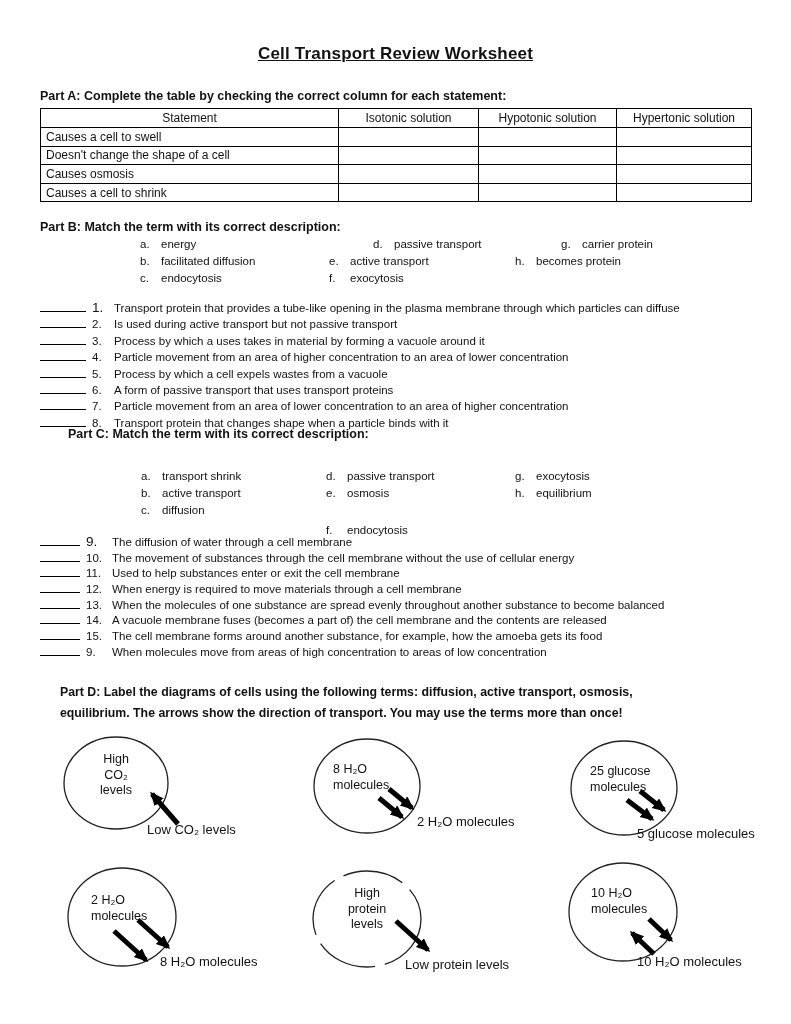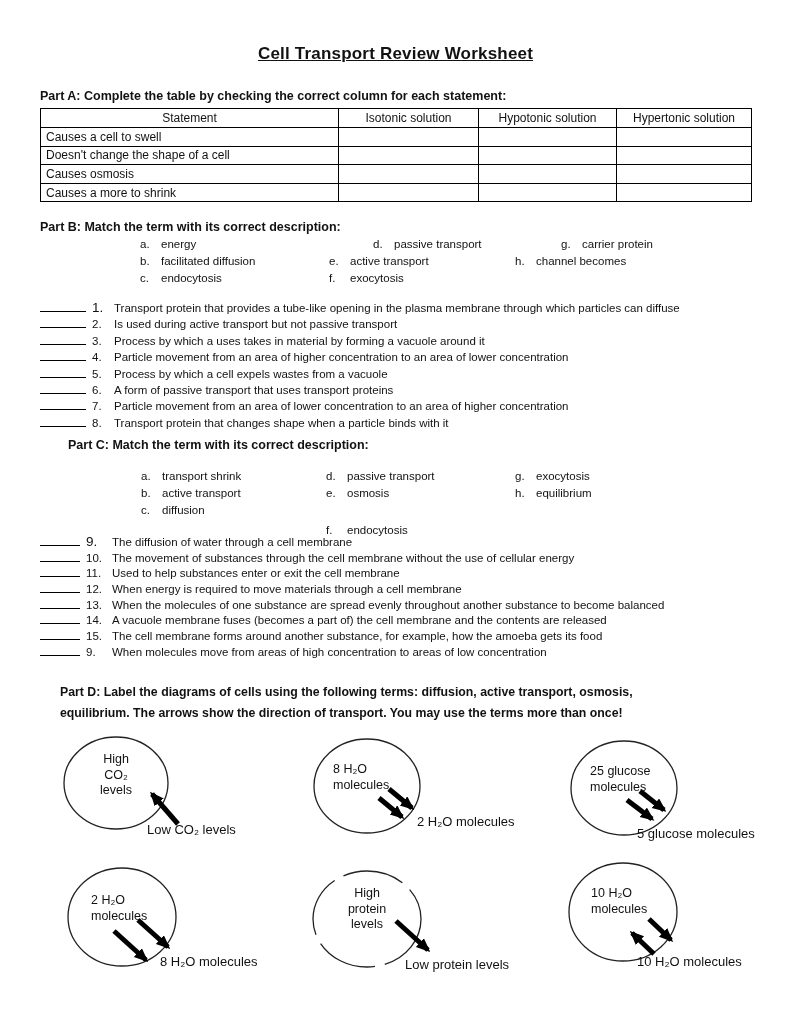--- a/index.html
+++ b/index.html
@@ -8,21 +8,21 @@
     font-family:"Liberation Sans", sans-serif; color:#121212; overflow:hidden;
   }
   
   .title { position:absolute; top:44px; left:0; width:100%; text-align:center;
     font-size:17px; font-weight:bold; text-decoration:underline; letter-spacing:.2px; }
 
   
   .sec-heading { position:absolute; left:40px; font-size:12.5px; font-weight:bold; white-space:nowrap; }
   .pa-heading { top:89px; }
   .pb-heading { top:220px; }
-  .pc-heading { top:438px;padding-left:28px; }
+  .pc-heading { top:427px;padding-left:28px; }
   .pd-heading { left:40px; position:absolute; font-size:12.3px; font-weight:bold; white-space:nowrap;padding-left:20px; }
   .pd-line1 { top:685px; }
   .pd-line2 { top:706px; }
 
   
   table.pa { position:absolute; top:108px; left:40px; width:711px;
     border-collapse:collapse; table-layout:fixed; font-size:12px; }
   table.pa th, table.pa td { border:1px solid #000; padding:0 5px; font-weight:normal; overflow:hidden; white-space:nowrap; }
   table.pa th { height:18px; text-align:center; }
   table.pa td { height:17.6px; text-align:left; }
@@ -109,38 +109,38 @@
       <td></td>
       <td></td>
     </tr>
     <tr>
       <td>Causes osmosis</td>
       <td></td>
       <td></td>
       <td></td>
     </tr>
     <tr>
-      <td>Causes a more to shrink</td>
+      <td>Causes a cell to shrink</td>
       <td></td>
       <td></td>
       <td></td>
     </tr>
   </tbody>
     </table>
 
   <div class="sec-heading pb-heading">Part B: Match the term with its correct description:</div>
   <div class="terms pb-terms">
     <span class="term t-a"><span class="letter">a.</span><span>energy</span></span>
     <span class="term t-b"><span class="letter">b.</span><span>facilitated diffusion</span></span>
     <span class="term t-c"><span class="letter">c.</span><span>endocytosis</span></span>
     <span class="term t-d"><span class="letter">d.</span><span>passive transport</span></span>
     <span class="term t-e"><span class="letter">e.</span><span>active transport</span></span>
     <span class="term t-f"><span class="letter">f.</span><span>exocytosis</span></span>
     <span class="term t-g"><span class="letter">g.</span><span>carrier protein</span></span>
-    <span class="term t-h"><span class="letter">h.</span><span>channel becomes</span></span>
+    <span class="term t-h"><span class="letter">h.</span><span>becomes protein</span></span>
   </div>
   <div class="questions pb-questions">
     <div class="q"><span class="blank"></span><span class="qnum">1.</span><span class="qtext">Transport protein that provides a tube-like opening in the plasma membrane through which particles can diffuse</span></div>
     <div class="q"><span class="blank"></span><span class="qnum">2.</span><span class="qtext">Is used during active transport but not passive transport</span></div>
     <div class="q"><span class="blank"></span><span class="qnum">3.</span><span class="qtext">Process by which a uses takes in material by forming a vacuole around it</span></div>
     <div class="q"><span class="blank"></span><span class="qnum">4.</span><span class="qtext">Particle movement from an area of higher concentration to an area of lower concentration</span></div>
     <div class="q"><span class="blank"></span><span class="qnum">5.</span><span class="qtext">Process by which a cell expels wastes from a vacuole</span></div>
     <div class="q"><span class="blank"></span><span class="qnum">6.</span><span class="qtext">A form of passive transport that uses transport proteins</span></div>
     <div class="q"><span class="blank"></span><span class="qnum">7.</span><span class="qtext">Particle movement from an area of lower concentration to an area of higher concentration</span></div>
     <div class="q"><span class="blank"></span><span class="qnum">8.</span><span class="qtext">Transport protein that changes shape when a particle binds with it</span></div>

